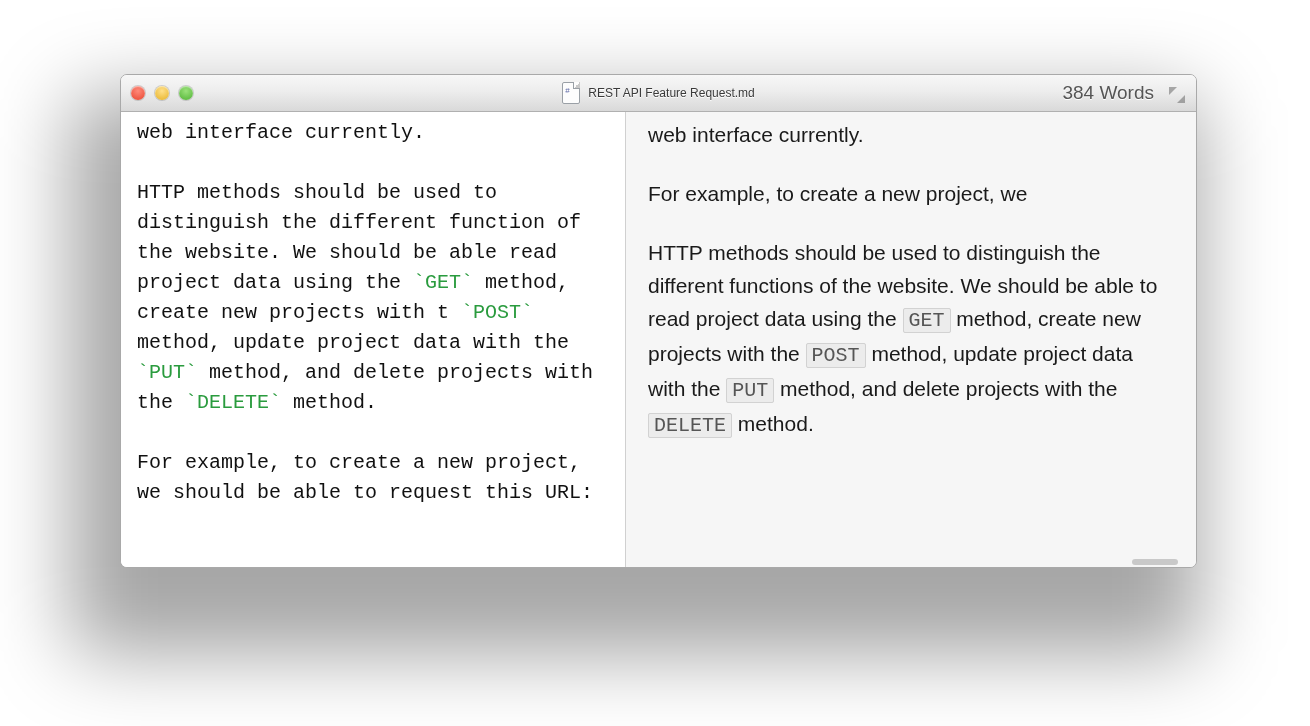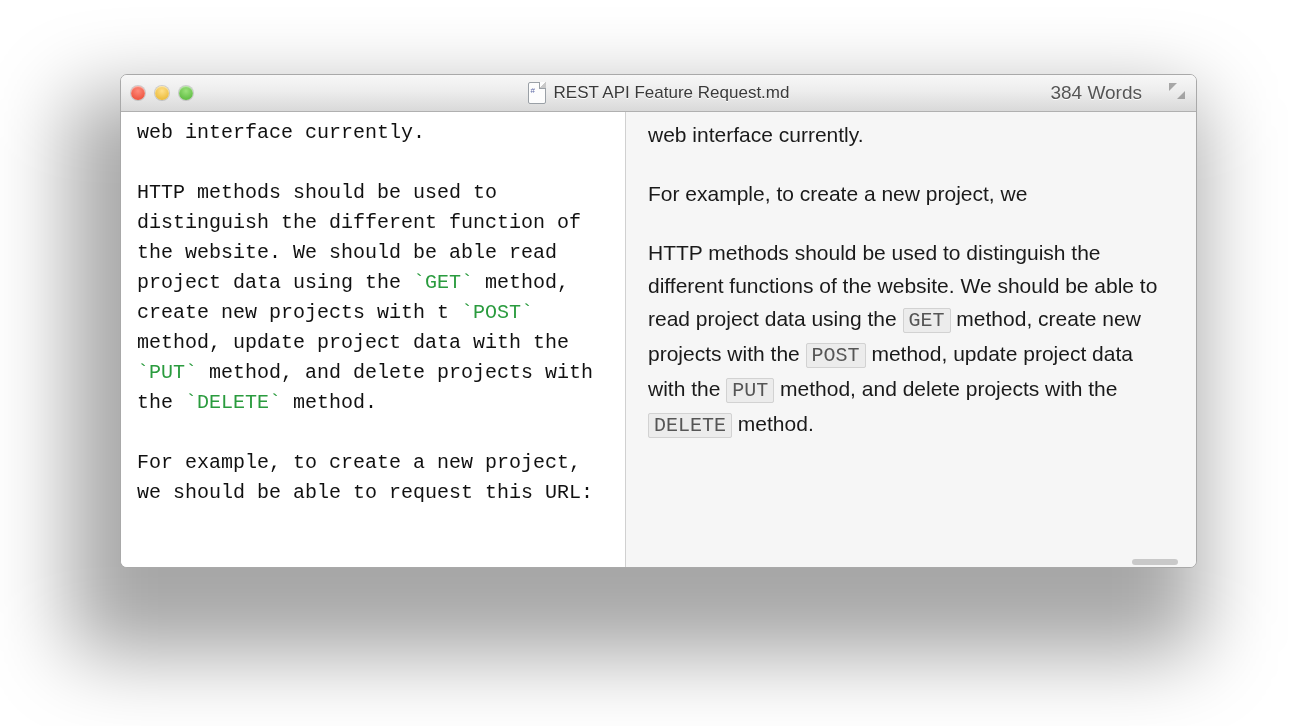--- a/index.html
+++ b/index.html
@@ -94,30 +94,30 @@
     border-bottom: 1px solid #9aa0a6;
   }
   .doc-icon .hash {
     position: absolute;
     left: 2px; top: 4px;
     font-size: 8px;
     color: #5f6aa6;
     line-height: 1;
   }
   .title-text {
-    font-size: 17px;
+    font-size: 12px;
     color: #3a3a3a;
     text-shadow: 0 1px 0 #ffffff;
     font-weight: 400;
   }
   .right-cluster {
     margin-left: auto;
     display: flex;
-    align-items: flex-start;
-    gap: 26px;
+    align-items: flex-end;
+    gap: 14px;
     padding-right: 10px;
   }
   .word-count {
     font-size: 19px;
     color: #555;
     text-shadow: 0 1px 0 #ffffff;
   }
   .fullscreen-icon {
     width: 18px;
     height: 18px;

